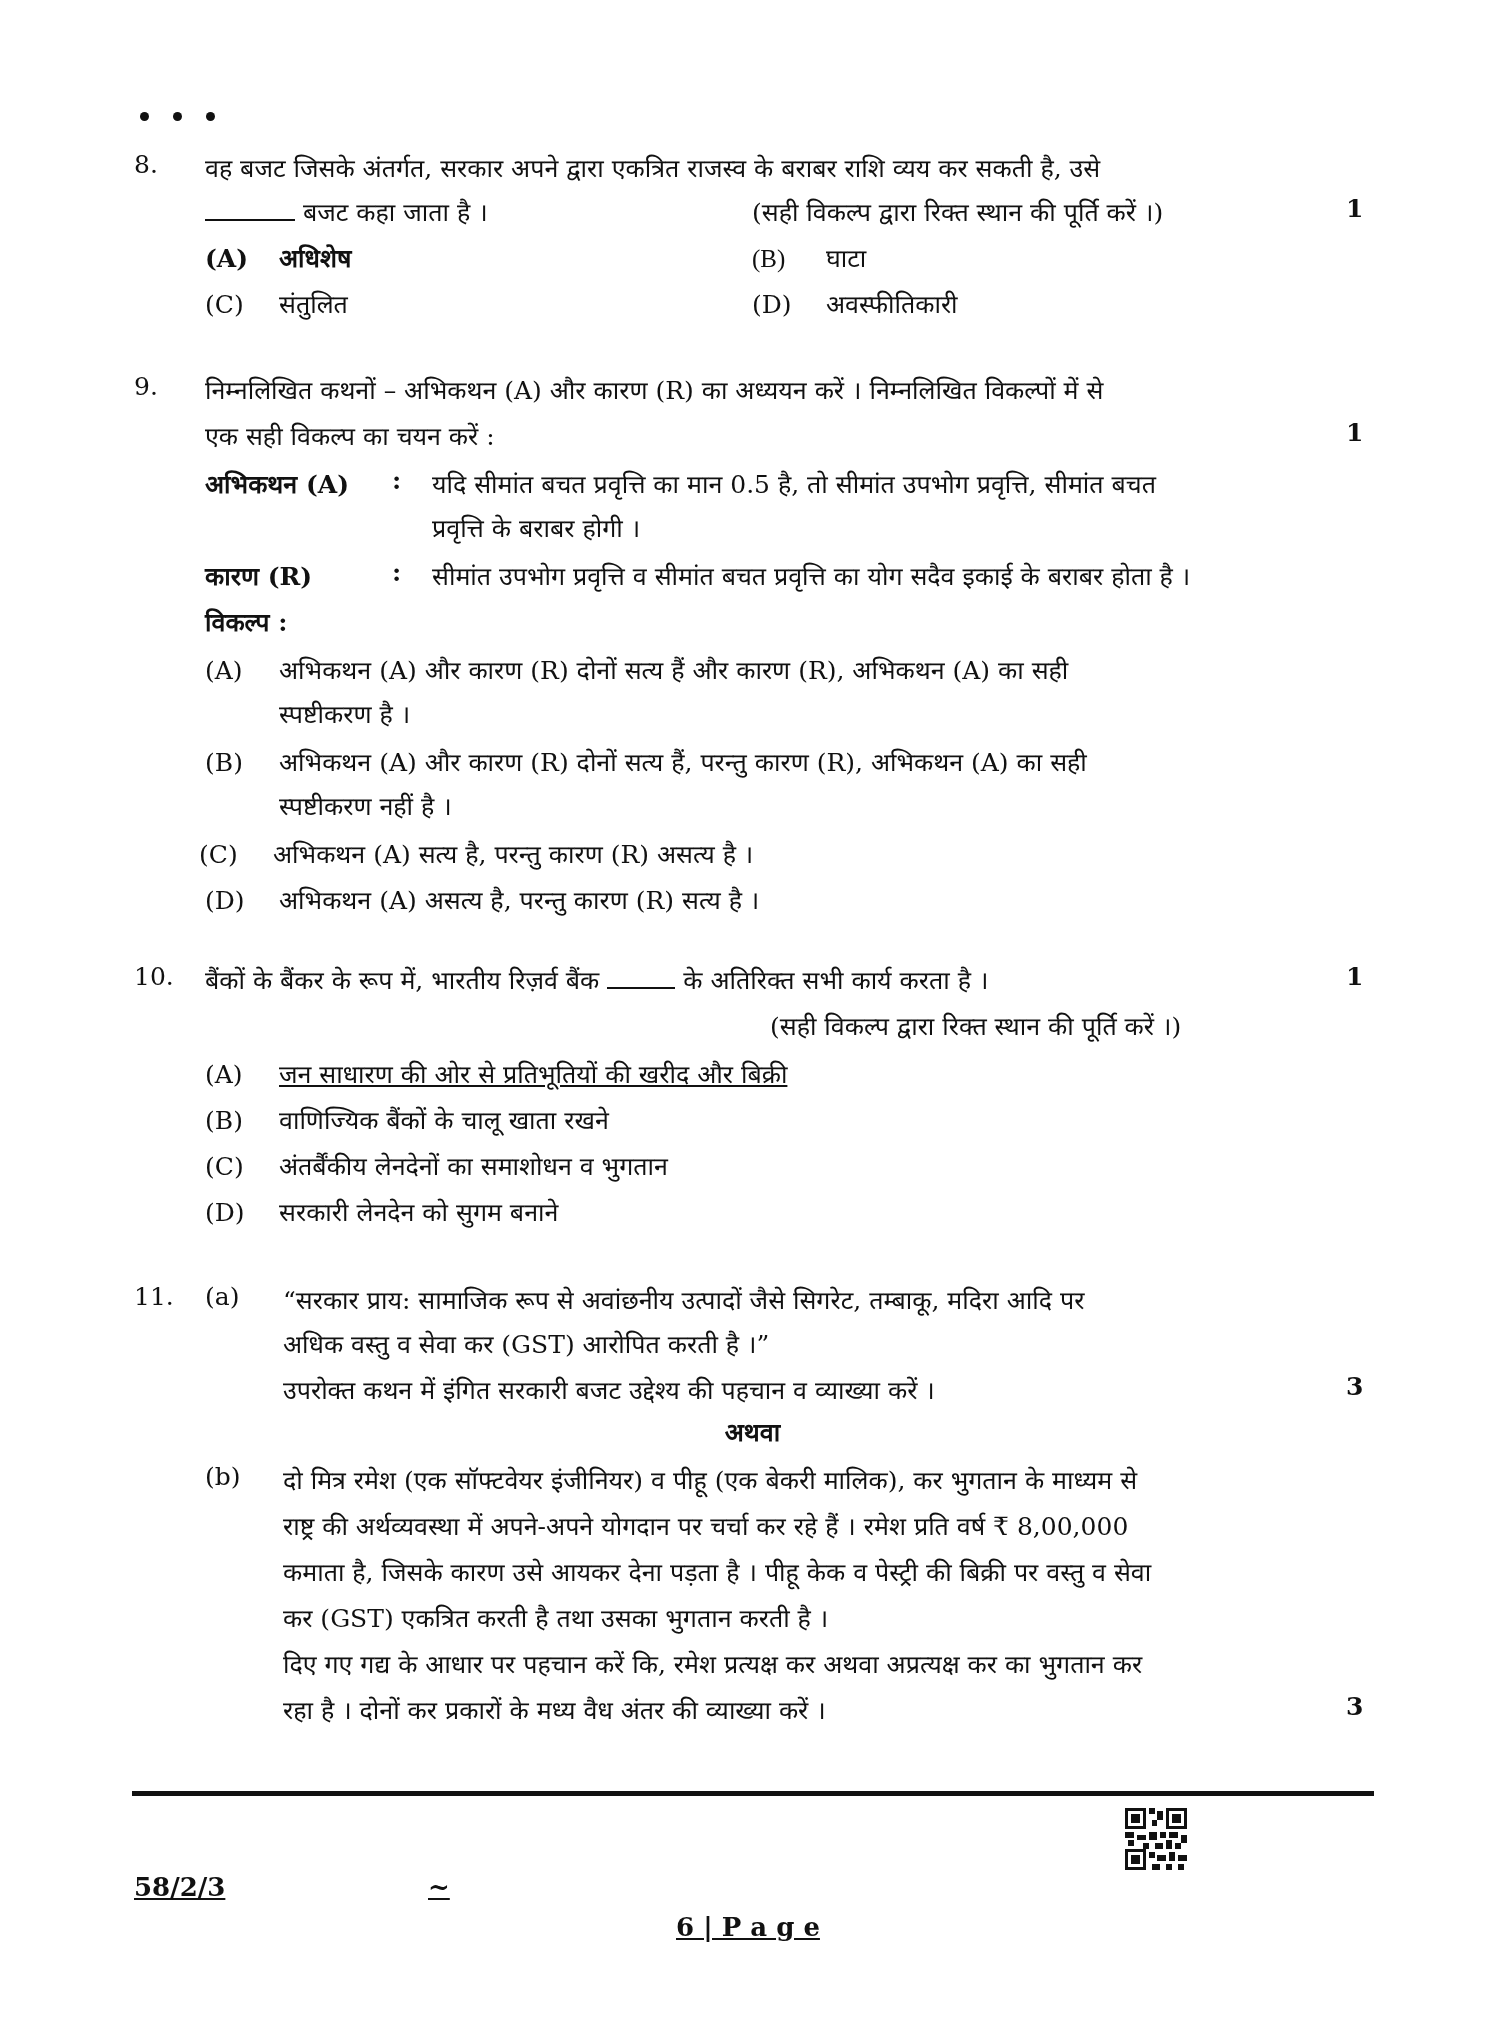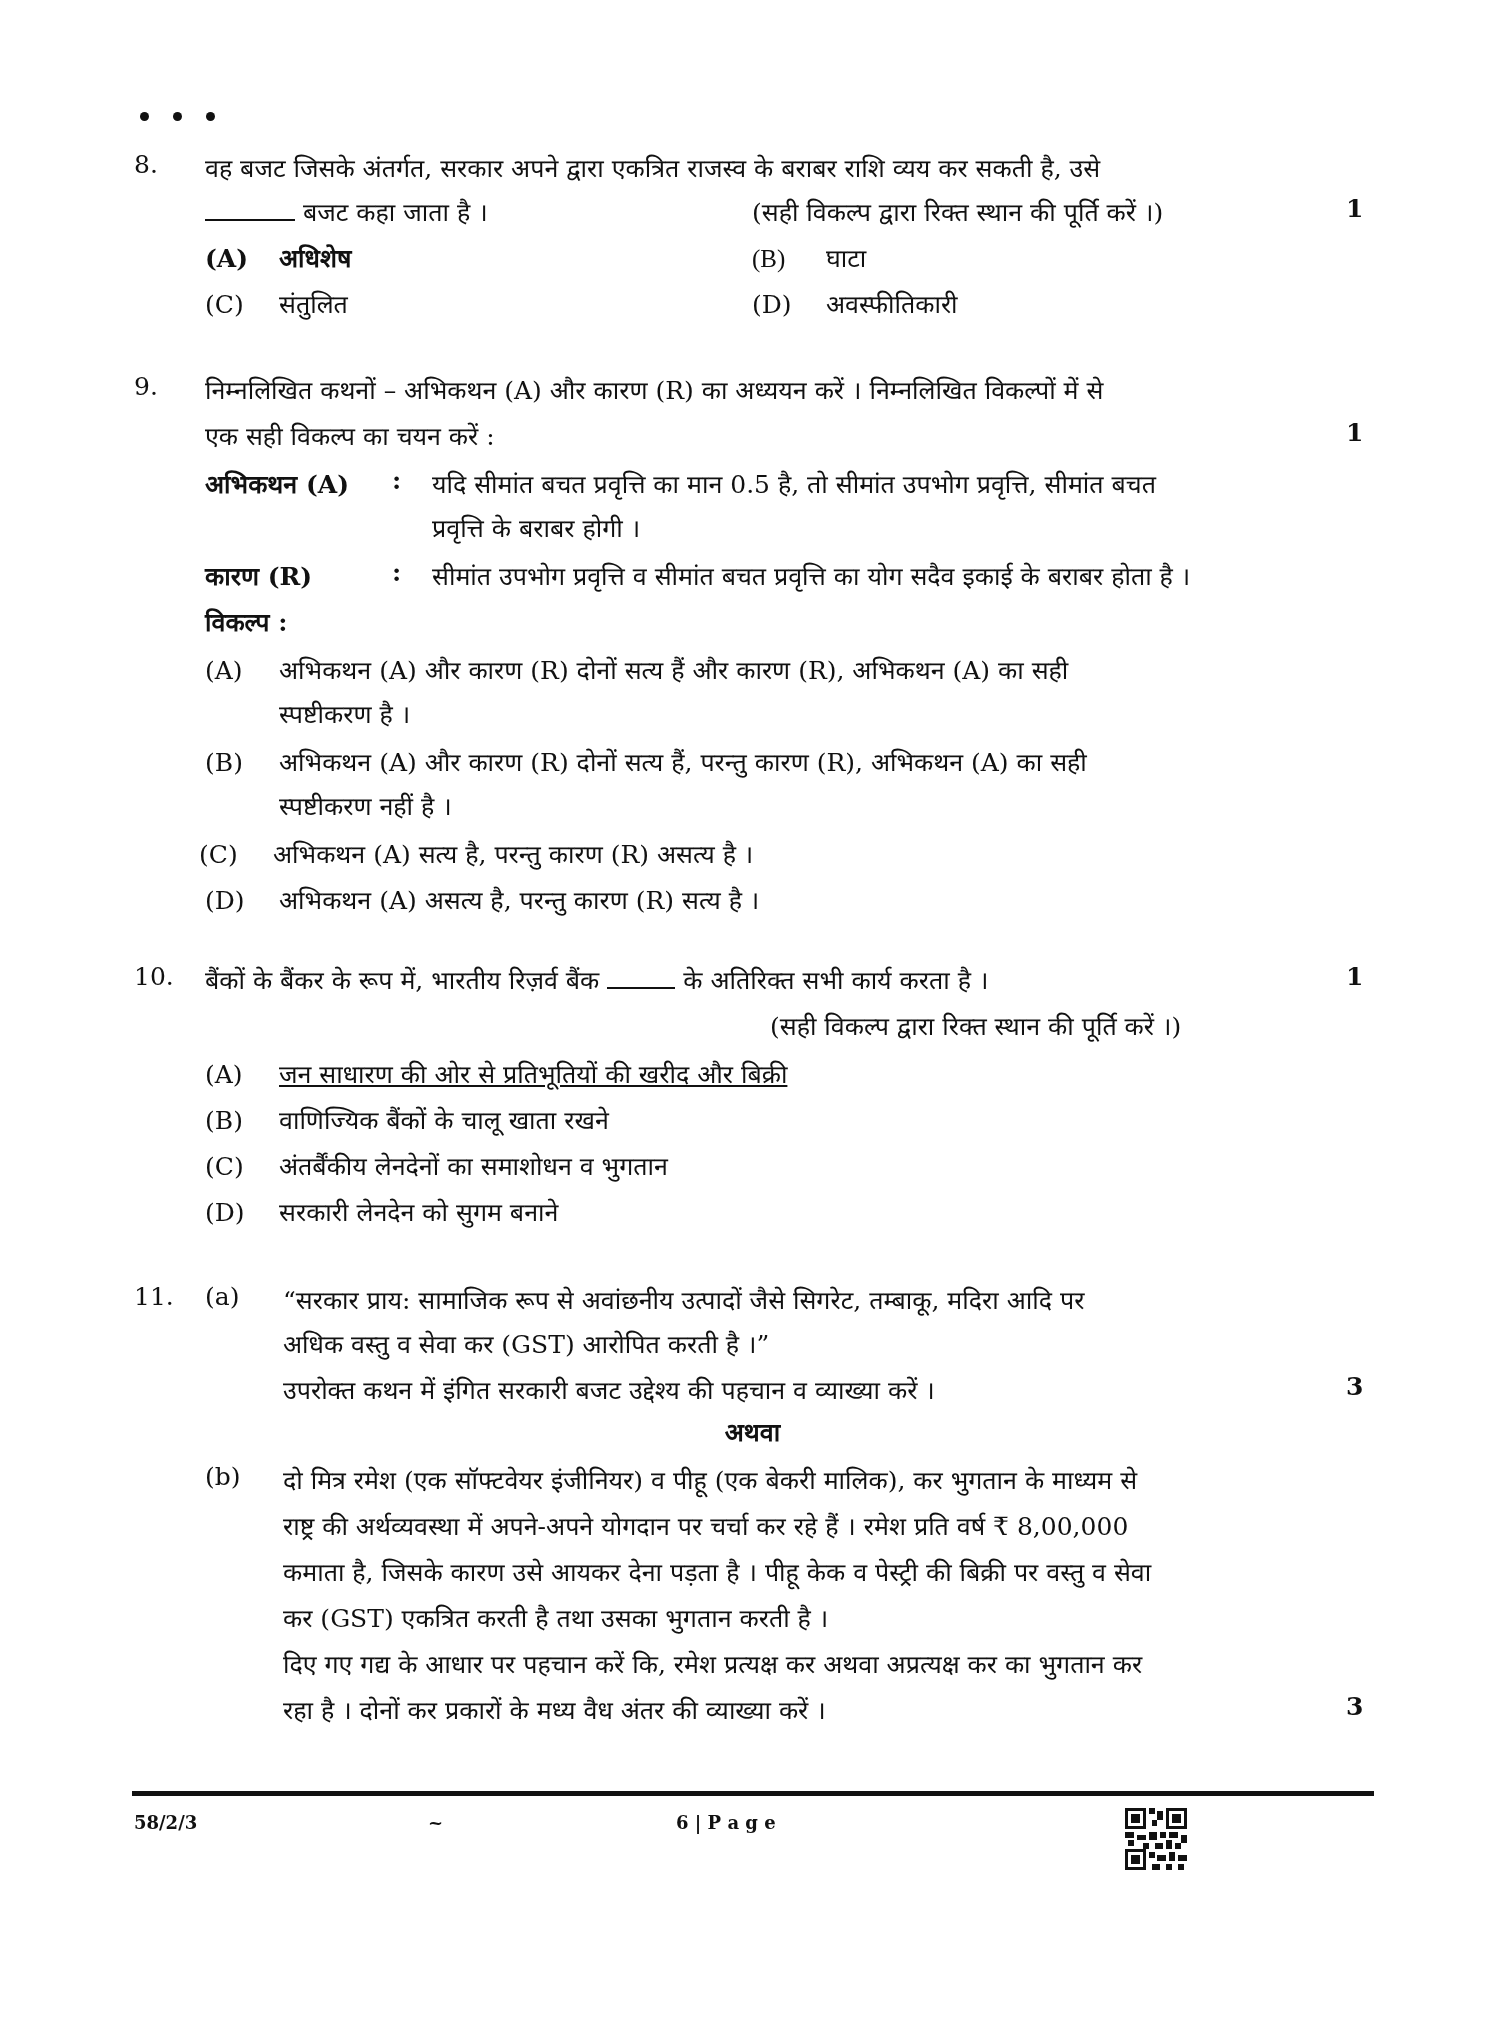--- a/index.html
+++ b/index.html
@@ -17,21 +17,21 @@
     .line { position: absolute; left: 205px; white-space: nowrap; }
     .marks { position: absolute; left: 1346px; font-weight: bold; }
     .opt { position: absolute; white-space: nowrap; }
     .opt .lbl { display: inline-block; width: 74px; }
     .bold { font-weight: bold; }
     .blank { display: inline-block; width: 90px; border-bottom: 2px solid #111; margin-right: 8px; vertical-align: baseline; height: 1px; }
     .blank.short { width: 68px; margin: 0 8px; }
     .center { position: absolute; left: 0; width: 1505px; text-align: center; font-weight: bold; }
 
     .footer-rule { position: absolute; left: 132px; top: 1791px; width: 1242px; height: 5px; background: #111; }
-    .footer { position: absolute; top: 1812px; font-weight: bold; font-size: 18px; }
+    .footer { position: absolute; top: 1872px; font-weight: bold; font-size: 26px; text-decoration: underline; }
     .qr { position: absolute; left: 1125px; top: 1808px; width: 62px; height: 62px; }
   </style>
 </head>
 <body>
 
 <div class="dots">
   <span class="dot"></span>
   <span class="dot"></span>
   <span class="dot"></span>
 </div>
@@ -100,21 +100,21 @@
   <span class="line" style="top:272px; left:283px;">कमाता है, जिसके कारण उसे आयकर देना पड़ता है । पीहू केक व पेस्ट्री की बिक्री पर वस्तु व सेवा</span>
   <span class="line" style="top:318px; left:283px;">कर (GST) एकत्रित करती है तथा उसका भुगतान करती है ।</span>
   <span class="line" style="top:364px; left:283px;">दिए गए गद्य के आधार पर पहचान करें कि, रमेश प्रत्यक्ष कर अथवा अप्रत्यक्ष कर का भुगतान कर</span>
   <span class="line" style="top:410px; left:283px;">रहा है । दोनों कर प्रकारों के मध्य वैध अंतर की व्याख्या करें ।</span>
   <span class="marks" style="top:410px;">3</span>
 </div>
 
 <div class="footer-rule"></div>
 <span class="footer" style="left:134px;">58/2/3</span>
 <span class="footer" style="left:428px;">~</span>
-<span class="footer" style="left:676px;">6 | P a g e</span>
+<span class="footer" style="left:676px;margin-top:40px;">6 | P a g e</span>
 <svg class="qr" viewBox="0 0 21 21" shape-rendering="crispEdges">
   <rect x="0" y="0" width="21" height="21" fill="#fff"></rect>
   <g fill="#111">
     <rect x="0" y="0" width="7" height="7"></rect>
       <rect x="1" y="1" width="5" height="5" fill="#fff"></rect>
       <rect x="2" y="2" width="3" height="3"></rect>
     <rect x="14" y="0" width="7" height="7"></rect>
       <rect x="15" y="1" width="5" height="5" fill="#fff"></rect>
       <rect x="16" y="2" width="3" height="3"></rect>
     <rect x="0" y="14" width="7" height="7"></rect>

